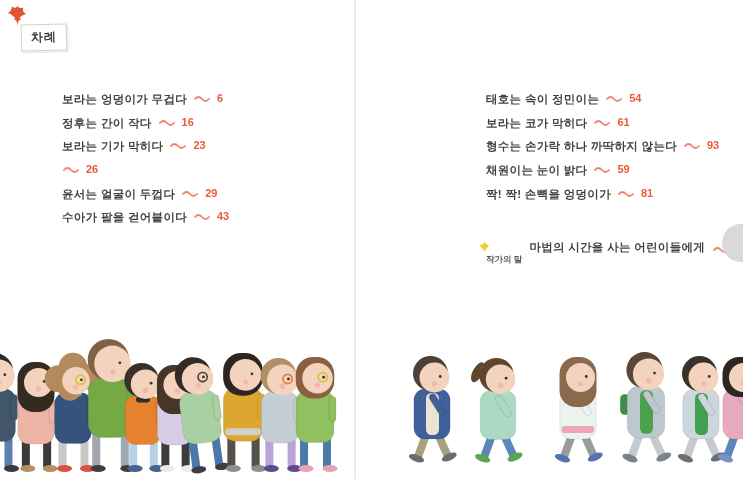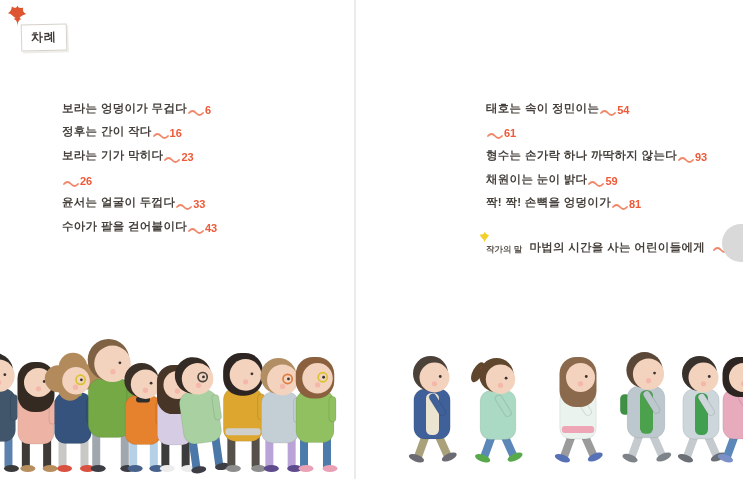--- a/index.html
+++ b/index.html
@@ -14,26 +14,26 @@
   .leaf{position:absolute;left:6px;top:4px;color:var(--leaf)}
   .toc-tab{
     position:absolute;left:21px;top:24px;width:44px;height:25px;background:#fff;
     border:1px solid #d6d2ca;box-shadow:1.5px 2px 0 rgba(120,110,95,.12);
     transform:rotate(-1.5deg);display:flex;align-items:center;justify-content:center;
     font-size:12px;font-weight:700;color:#3f3a36;letter-spacing:1px;
   }
   .toc{position:absolute;top:92px}
   .toc.left{left:62px}
   .toc.right{left:486px}
-  .toc-row{display:flex;align-items:flex-end;gap:0;height:23.7px;white-space:nowrap}
+  .toc-row{display:flex;align-items:flex-start;gap:6px;height:23.7px;white-space:nowrap}
   .t{font-size:11.5px;font-weight:700;color:var(--text);letter-spacing:.3px}
   .p{font-size:11px;font-weight:700;color:var(--accent)}
   .sq{color:var(--squiggle);flex:none;margin:2px 1px 0 1px}
   .note{position:absolute;left:486px;top:240px;display:flex;align-items:center;gap:7px;white-space:nowrap}
-  .note .label{font-size:8.5px;font-weight:700;color:#5a544d;position:relative;top:2px}
+  .note .label{font-size:8.5px;font-weight:700;color:#5a544d;position:relative;top:12px}
   .yleaf{position:absolute;top:-13px;left:-7px;color:var(--yleaf)}
   #kids{position:absolute;left:0;top:0;pointer-events:none}
 </style>
 </head>
 <body style="--accent: #ed5a38; --squiggle: #f0876a; --text: #46413c; --gutter: #ecebe8; --pagebtn: #d9d9d9; --leaf: #dd5531; --yleaf: #f2cf2a;">
 
 <svg id="kids" width="743" height="479" viewBox="0 0 743 479">
     <g>
       <g transform="translate(-4 471)">
         <rect x="-15.470000000000002" y="-39.4" width="8" height="37.4" rx="3" fill="#5b82ae"></rect>
@@ -329,41 +329,42 @@
       <path d="M1 5 Q4.5 1 8 5 T15 5" fill="none" stroke="currentColor" stroke-width="1.8" stroke-linecap="round"></path>
     </svg>
     <span class="p">26</span>
   </div>
 
   <div class="toc-row">
     <span class="t">윤서는 얼굴이 두껍다</span>
     <svg class="sq" width="16" height="8" viewBox="0 0 16 8">
       <path d="M1 5 Q4.5 1 8 5 T15 5" fill="none" stroke="currentColor" stroke-width="1.8" stroke-linecap="round"></path>
     </svg>
-    <span class="p">33</span>
+    <span class="p">29</span>
   </div>
 
   <div class="toc-row">
     <span class="t">수아가 팔을 걷어붙이다</span>
     <svg class="sq" width="16" height="8" viewBox="0 0 16 8">
       <path d="M1 5 Q4.5 1 8 5 T15 5" fill="none" stroke="currentColor" stroke-width="1.8" stroke-linecap="round"></path>
     </svg>
     <span class="p">43</span>
   </div>
 </div>
 <div class="toc right" id="toc-right">
   <div class="toc-row">
     <span class="t">태호는 속이 정민이는</span>
     <svg class="sq" width="16" height="8" viewBox="0 0 16 8">
       <path d="M1 5 Q4.5 1 8 5 T15 5" fill="none" stroke="currentColor" stroke-width="1.8" stroke-linecap="round"></path>
     </svg>
     <span class="p">54</span>
   </div>
 
   <div class="toc-row">
+    <span class="t">보라는 코가 막히다</span>
     <svg class="sq" width="16" height="8" viewBox="0 0 16 8">
       <path d="M1 5 Q4.5 1 8 5 T15 5" fill="none" stroke="currentColor" stroke-width="1.8" stroke-linecap="round"></path>
     </svg>
     <span class="p">61</span>
   </div>
 
   <div class="toc-row">
     <span class="t">형수는 손가락 하나 까딱하지 않는다</span>
     <svg class="sq" width="16" height="8" viewBox="0 0 16 8">
       <path d="M1 5 Q4.5 1 8 5 T15 5" fill="none" stroke="currentColor" stroke-width="1.8" stroke-linecap="round"></path>

